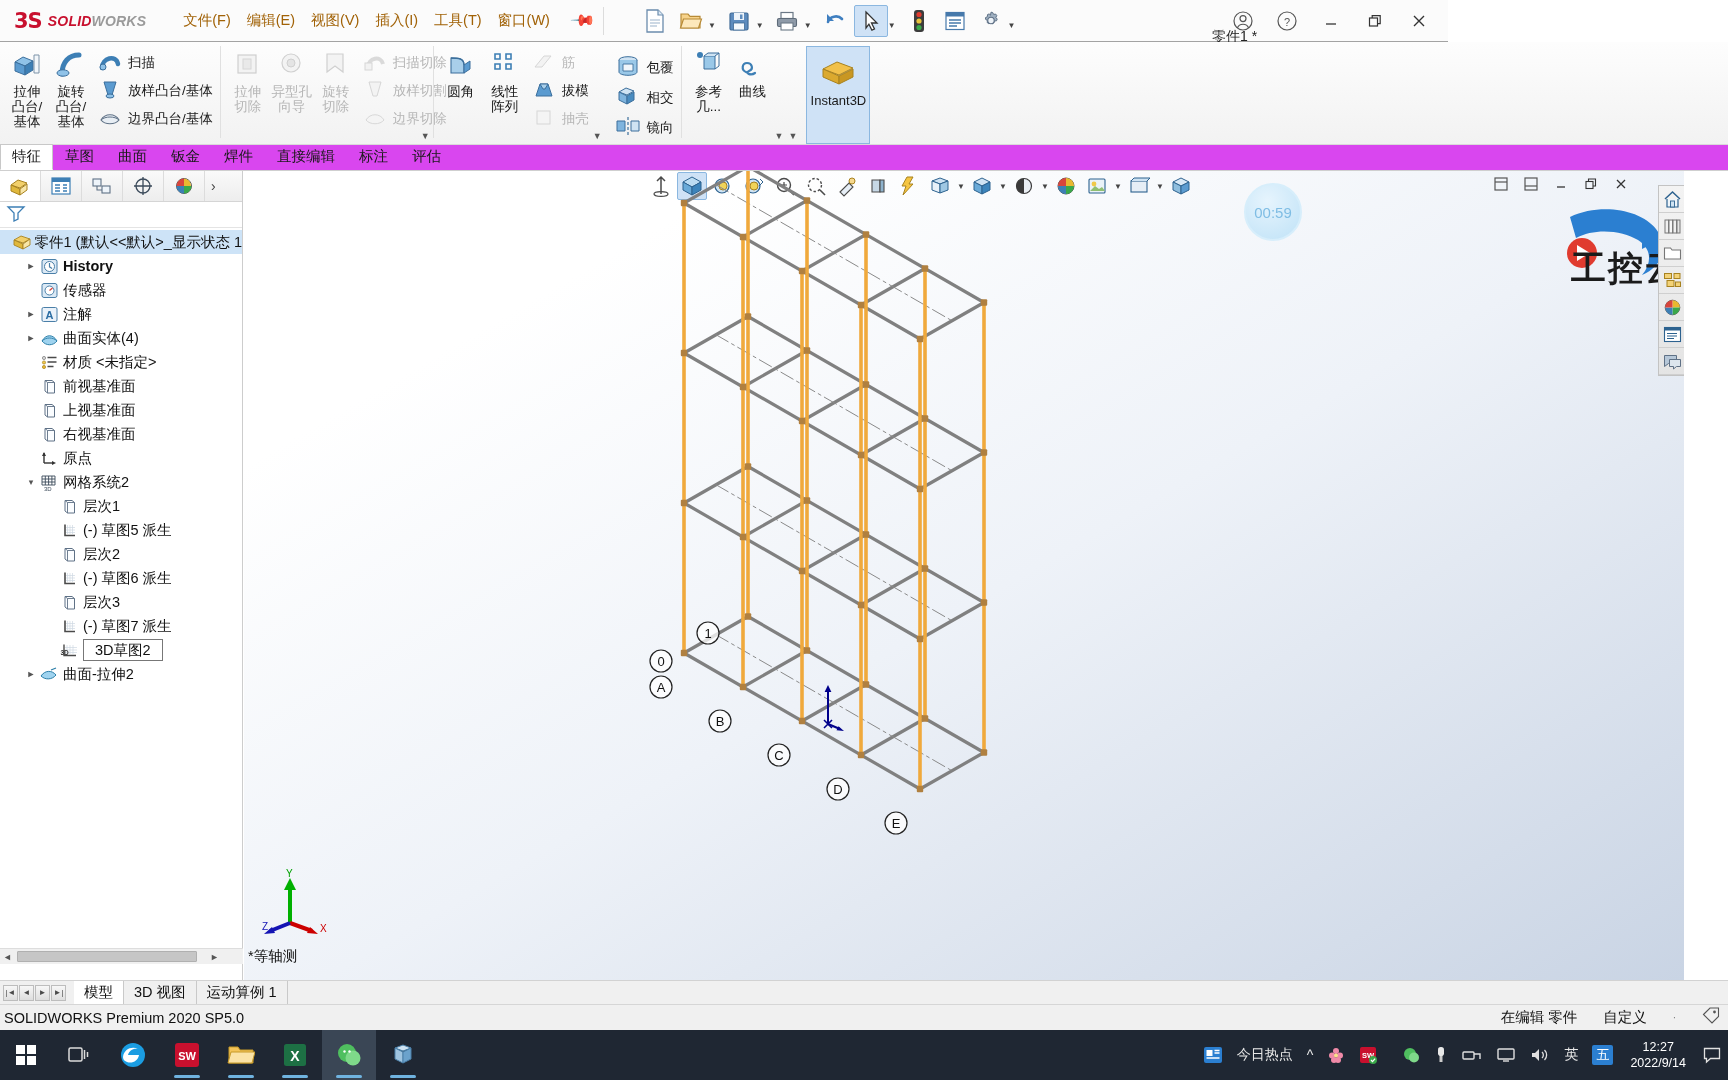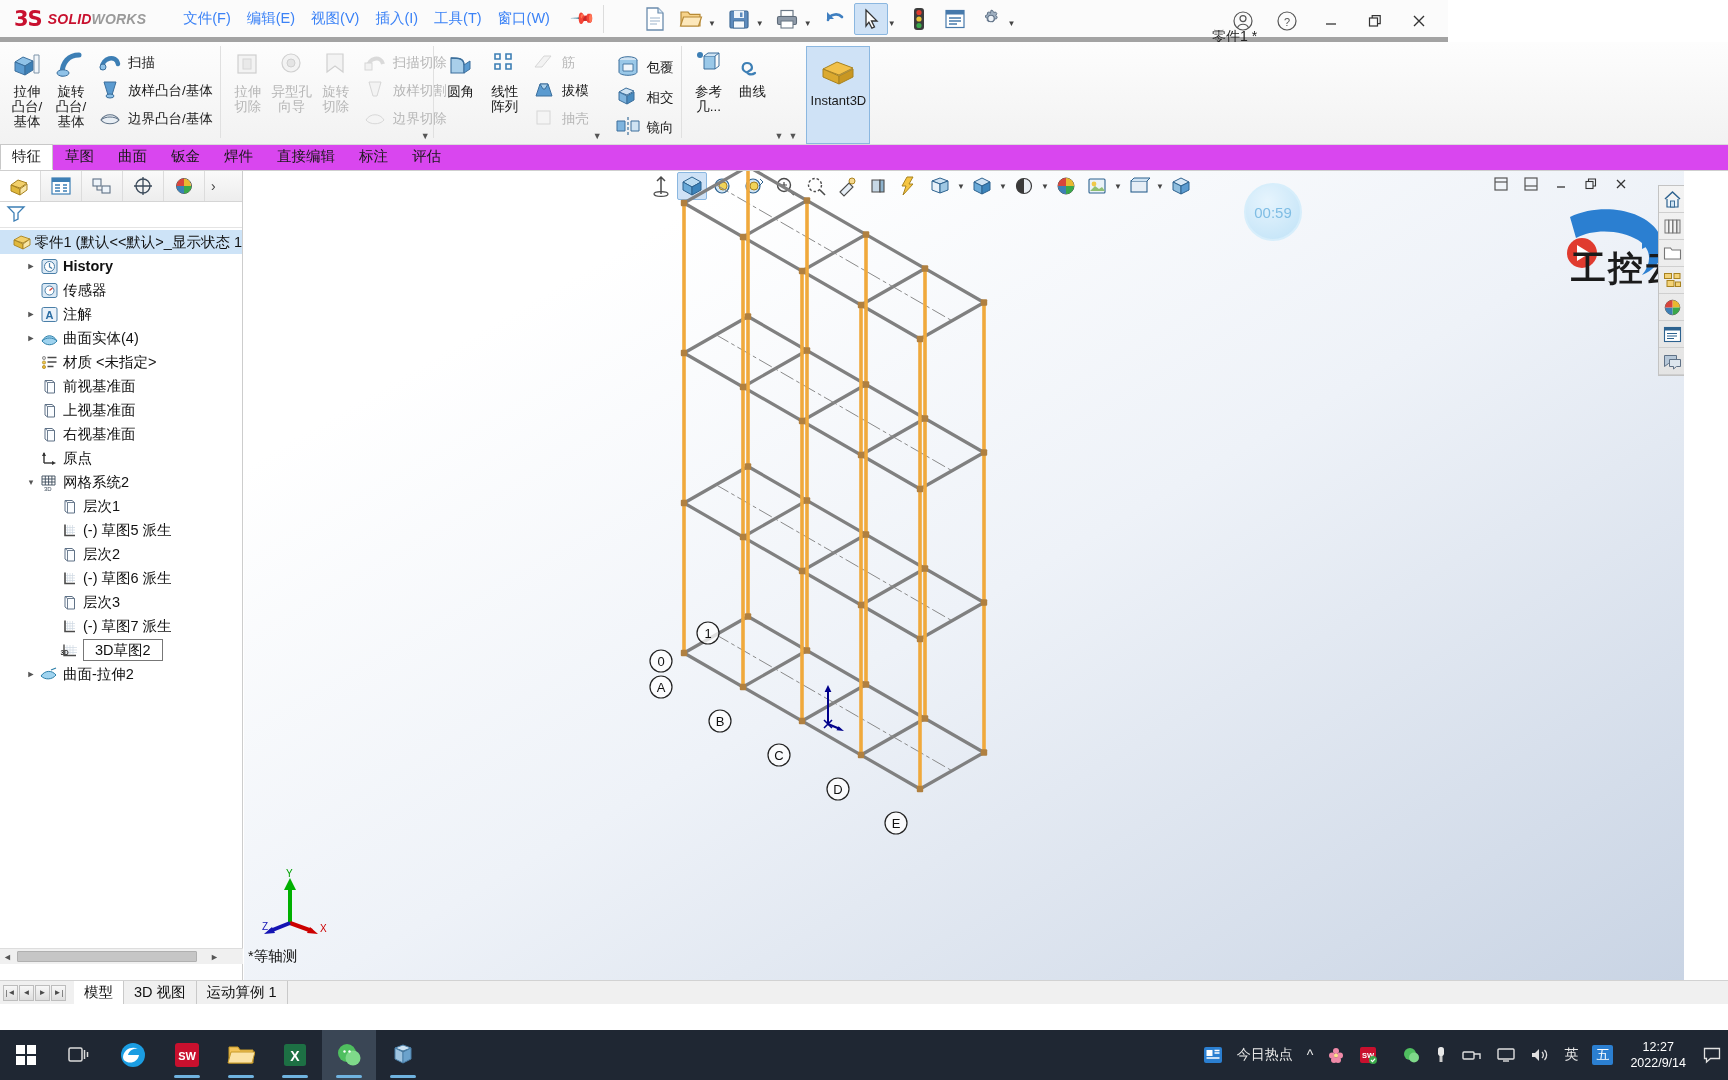--- a/index.html
+++ b/index.html
@@ -7,30 +7,30 @@
     width: 1728px; height: 1080px;
     font-family: "Liberation Sans", "DejaVu Sans", sans-serif;
     overflow: hidden;
     background: #ffffff;
   }
   #app { position: relative; width: 1728px; height: 1080px; }
 
   
   .titlebar {
     position: absolute; top: 0; left: 0; width: 1448px; height: 42px;
-    background: #fbfbfb; border-bottom: 5px solid #a3a3a3;
+    background: #fbfbfb; border-bottom: 1px solid #a3a3a3;
     display: flex; align-items: center;
   }
   .sw-logo { display: flex; align-items: center; margin-left: 14px; gap: 6px; }
   .sw-logo .mark { color: #c8102e; font-size: 21px; font-weight: bold; letter-spacing: -1px;
      font-family: "DejaVu Sans", sans-serif; }
   .sw-logo .word { color: #c8102e; font-size: 14px; font-weight: bold; font-style: italic; letter-spacing: 0.2px; }
   .sw-logo .word .light { color: #9a9a9a; font-weight: bold; }
   .menu { display: flex; align-items: center; margin-left: 30px; gap: 2px; }
-  .menu .mi { font-size: 14.5px; color: #3b82f6; padding: 4px 7px; cursor: default; white-space: nowrap; }
+  .menu .mi { font-size: 14.5px; color: #a16207; padding: 4px 7px; cursor: default; white-space: nowrap; }
   .pin { margin-left: 14px; color: #555; font-size: 16px; transform: rotate(45deg); }
 
   .tb-sep { width: 1px; height: 28px; background: #dcdcdc; margin: 0 10px; }
   .tb-icons { display: flex; align-items: center; margin-left: 24px; gap: 2px; }
   .tbi { width: 34px; height: 32px; display: flex; align-items: center; justify-content: center;
          position: relative; cursor: default; border-radius: 2px; }
   .tbi.active { background: #cfe2f6; border: 1px solid #8bb7e0; }
   .caret { font-size: 8px; color: #444; margin-left: -2px; margin-right: 4px; align-self: flex-end; padding-bottom: 7px;}
 
   .doc-title { position: absolute; left: 1212px; top: 12px; font-size: 14px; color: #222; margin-top: 16px; }
@@ -1109,20 +1109,34 @@
       <div class="nb">◄</div>
       <div class="nb">►</div>
       <div class="nb">►|</div>
     </div>
     <div style="width:8px"></div>
     <div class="dtab sel">模型</div>
     <div class="dtab">3D 视图</div>
     <div class="dtab">运动算例 1</div>
   </div>
 
+  <div class="statusbar">
+    <div class="sb-left">SOLIDWORKS Premium 2020 SP5.0</div>
+    <div class="sb-right">
+      <span>在编辑 零件</span>
+      <span>自定义</span>
+      <span style="font-size:10px;color:#777;">·</span>
+      <span>
+        <svg width="18" height="18" viewBox="0 0 18 18">
+            <path d="M1.5 7.5L8 1h8.5v8.5L10 16z" fill="#f0f0f0" stroke="#555" stroke-width="1.1"></path>
+            <circle cx="12.5" cy="5" r="1.4" fill="#555"></circle>
+          </svg>
+      </span>
+    </div>
+  </div>
 
   <div class="taskbar">
     <div class="tbstart">
       <svg width="22" height="22" viewBox="0 0 22 22">
           <rect x="1" y="1" width="9" height="9" fill="#fff"></rect>
           <rect x="12" y="1" width="9" height="9" fill="#fff"></rect>
           <rect x="1" y="12" width="9" height="9" fill="#fff"></rect>
           <rect x="12" y="12" width="9" height="9" fill="#fff"></rect>
         </svg>
     </div>

